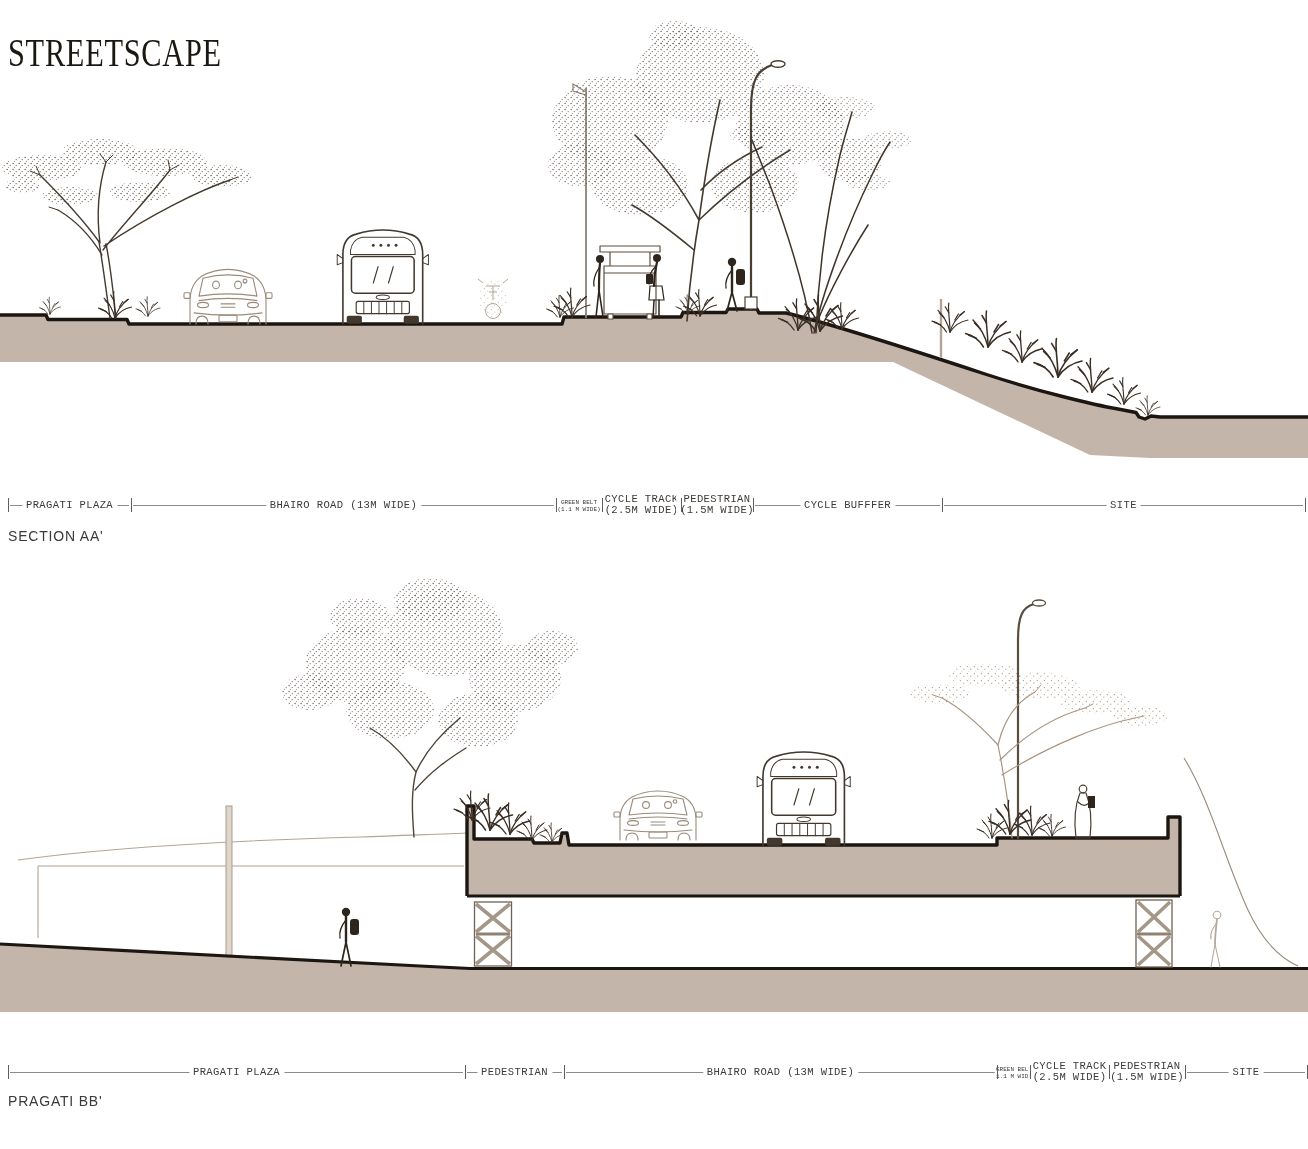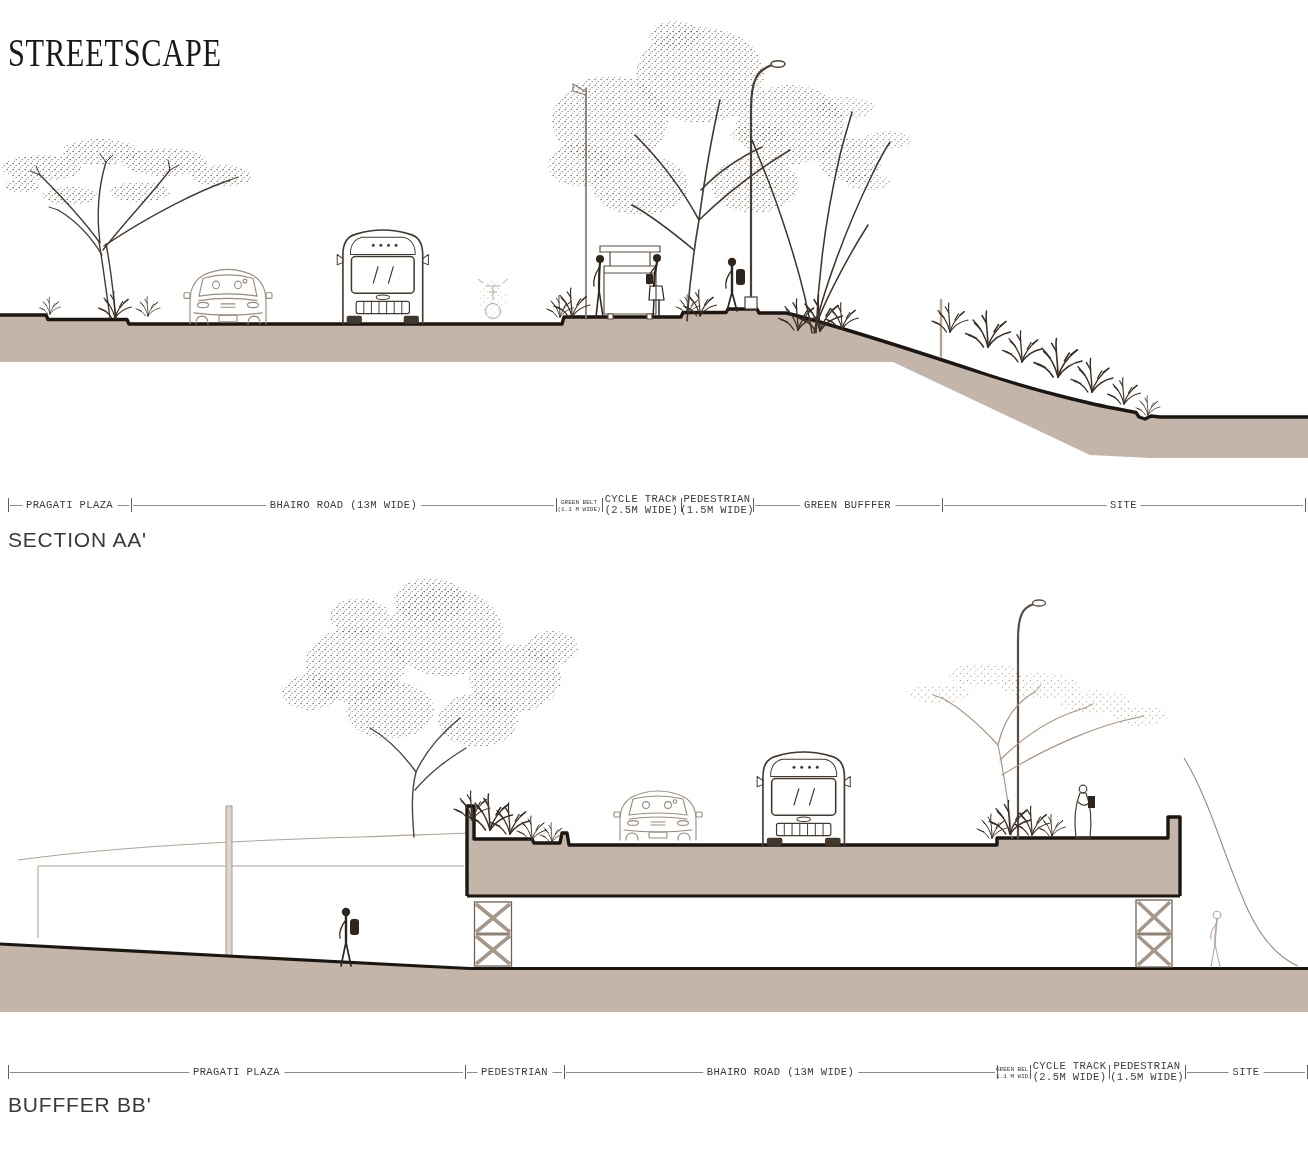--- a/index.html
+++ b/index.html
@@ -1,21 +1,21 @@
 <!DOCTYPE html>
 <html><head>
 <meta charset="utf-8">
 <style>
   html,body{margin:0;padding:0;background:#ffffff;}
   #page{position:relative;width:1308px;height:1149px;background:#ffffff;overflow:hidden;
         font-family:"Liberation Sans", sans-serif;}
   .title{position:absolute;left:8px;top:28px;font-family:"Liberation Serif", serif;
          font-size:41px;font-weight:400;color:#1b1712;letter-spacing:1px;
          transform:scaleX(0.74);transform-origin:left top;white-space:nowrap;}
-  .sec-heading{position:absolute;left:8px;font-size:21px;color:#3a3a3a;letter-spacing:0.8px;white-space:nowrap;}
+  .sec-heading{position:absolute;left:8px;font-size:14px;color:#3a3a3a;letter-spacing:0.8px;white-space:nowrap;}
   .sec-heading.aa{top:528px;}
   .sec-heading.bb{top:1093px;}
   #drawing{position:absolute;left:0;top:0;width:1308px;height:1149px;}
   
   .dim-line{position:absolute;height:0;border-top:1px solid #8b8b8b;}
   .dim-tick{position:absolute;width:1px;height:14px;background:#5e5e5e;}
   .dim-label{position:absolute;transform:translate(-50%,-50%);background:#ffffff;
              padding:0 4px;color:#3d3a37;font-size:10.5px;letter-spacing:0.4px;
              text-align:center;line-height:1.1;white-space:nowrap;}
   .dim-label .l2{display:block;}
@@ -324,21 +324,21 @@
       <div class="dim-label" style="left: 69.5px; top: 505.5px;"><span class="l1">PRAGATI PLAZA</span></div>
       <div class="dim-line" style="left: 133px; width: 421px; top: 505px;"></div>
       <div class="dim-label" style="left: 343.5px; top: 505.5px;"><span class="l1">BHAIRO ROAD (13M WIDE)</span></div>
       <div class="dim-line" style="left: 558px; width: 42px; top: 505px;"></div>
       <div class="dim-label small" style="left: 579px; top: 505.5px;"><span class="l1">GREEN BELT</span><span class="l2">(1.1 M WIDE)</span></div>
       <div class="dim-line" style="left: 604px; width: 75px; top: 505px;"></div>
       <div class="dim-label" style="left: 641.5px; top: 505.5px;"><span class="l1">CYCLE TRACK</span><span class="l2">(2.5M WIDE)</span></div>
       <div class="dim-line" style="left: 683px; width: 68px; top: 505px;"></div>
       <div class="dim-label" style="left: 717px; top: 505.5px;"><span class="l1">PEDESTRIAN</span><span class="l2">(1.5M WIDE)</span></div>
       <div class="dim-line" style="left: 755px; width: 185px; top: 505px;"></div>
-      <div class="dim-label" style="left: 847.5px; top: 505.5px;"><span class="l1">GREEN BUFFFER</span></div>
+      <div class="dim-label" style="left: 847.5px; top: 505.5px;"><span class="l1">CYCLE BUFFFER</span></div>
       <div class="dim-line" style="left: 944px; width: 359px; top: 505px;"></div>
       <div class="dim-label" style="left: 1123.5px; top: 505.5px;"><span class="l1">SITE</span></div>
       <div class="dim-tick" style="left: 8px; top: 498px;"></div>
       <div class="dim-tick" style="left: 131px; top: 498px;"></div>
       <div class="dim-tick" style="left: 556px; top: 498px;"></div>
       <div class="dim-tick" style="left: 602px; top: 498px;"></div>
       <div class="dim-tick" style="left: 681px; top: 498px;"></div>
       <div class="dim-tick" style="left: 753px; top: 498px;"></div>
       <div class="dim-tick" style="left: 942px; top: 498px;"></div>
       <div class="dim-tick" style="left: 1305px; top: 498px;"></div>
@@ -360,15 +360,15 @@
       <div class="dim-tick" style="left: 465px; top: 1065px;"></div>
       <div class="dim-tick" style="left: 564px; top: 1065px;"></div>
       <div class="dim-tick" style="left: 997px; top: 1065px;"></div>
       <div class="dim-tick" style="left: 1030px; top: 1065px;"></div>
       <div class="dim-tick" style="left: 1109px; top: 1065px;"></div>
       <div class="dim-tick" style="left: 1185px; top: 1065px;"></div>
       <div class="dim-tick" style="left: 1307px; top: 1065px;"></div>
     </div>
 
   <div class="sec-heading aa">SECTION AA'</div>
-  <div class="sec-heading bb">BUFFFER BB'</div>
+  <div class="sec-heading bb">PRAGATI BB'</div>
 
 </div>
 
 </body></html>

